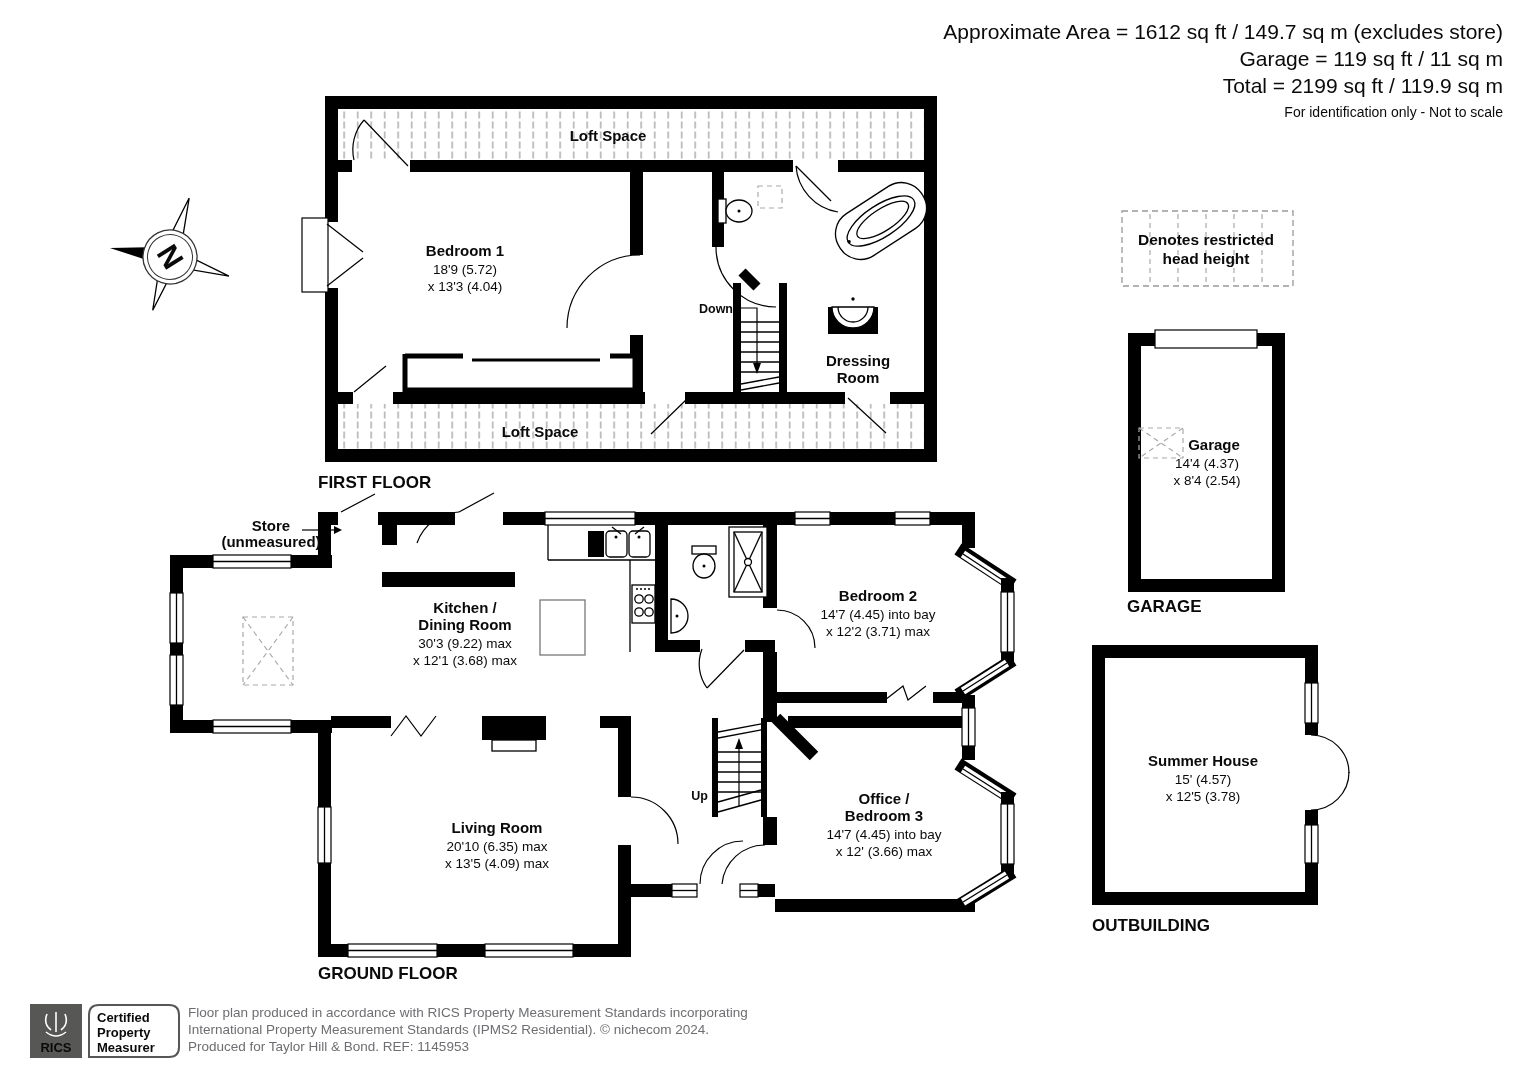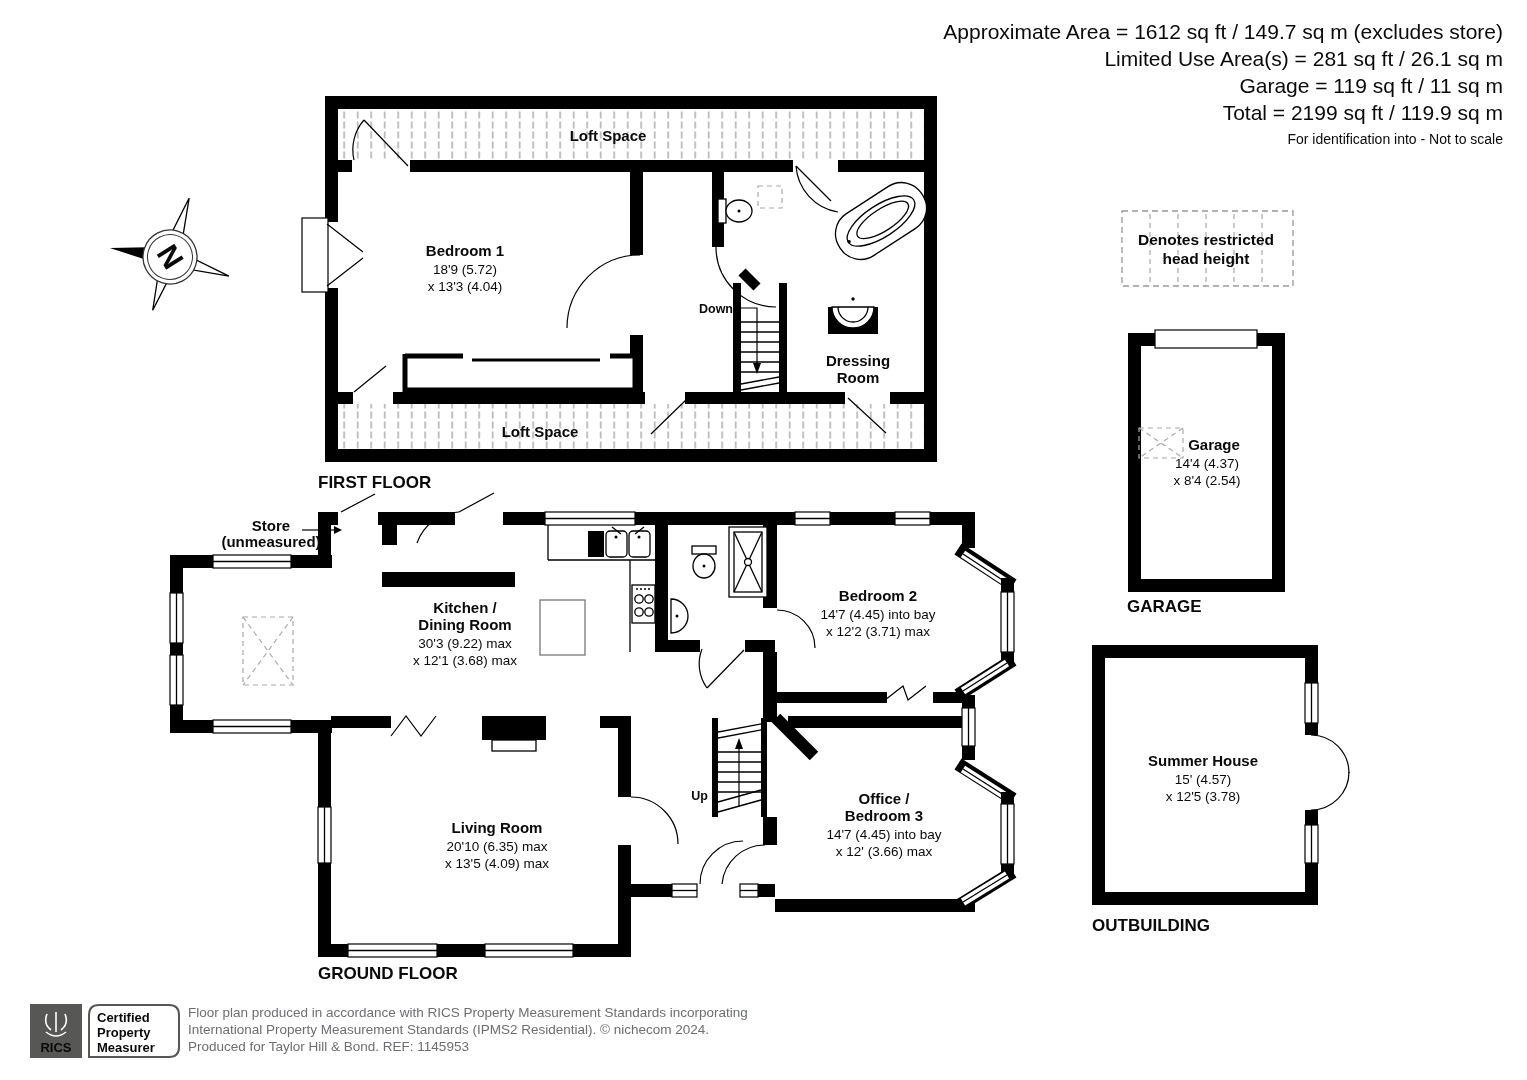--- a/index.html
+++ b/index.html
@@ -25,24 +25,23 @@
   .winline{stroke:#fff;stroke-width:8;fill:none;}
   .ftr{fill:#6d6e71;font-size:13.5px;}
 </style>
 </head>
 <body>
 
 <div class="page">
 
   <div class="header">
     <div class="hline">Approximate Area = 1612 sq ft / 149.7 sq m (excludes store)</div>
-    <div class="hline">Limited Use Area(s) = 281 sq ft / 26.1 sq m</div>
     <div class="hline">Garage = 119 sq ft / 11 sq m</div>
     <div class="hline">Total = 2199 sq ft / 119.9 sq m</div>
-    <div class="hnote">For identification into - Not to scale</div>
+    <div class="hnote">For identification only - Not to scale</div>
   </div>
 
   <svg width="1527" height="1080" viewBox="0 0 1527 1080">
     <defs>
       <pattern id="loftHatch" width="13.5" height="10" patternUnits="userSpaceOnUse">
         <line x1="6.7" y1="1.5" x2="6.7" y2="8.5" stroke="#999" stroke-width="1.2"></line>
       </pattern>
     </defs>
 
     <g transform="translate(170,257) rotate(18)">

